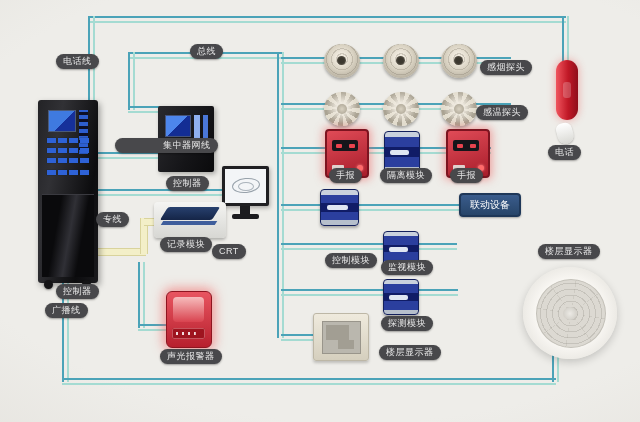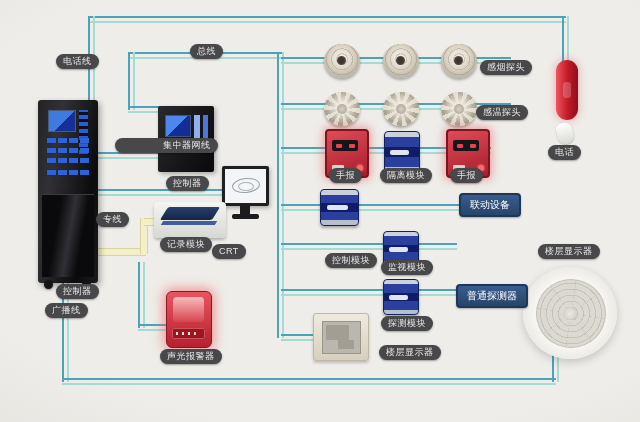--- a/index.html
+++ b/index.html
@@ -268,15 +268,14 @@
   <div class="pill" style="left:380px;top:168px;">隔离模块</div>
   <div class="pill" style="left:450px;top:168px;">手报</div>
   <div class="pill" style="left:325px;top:224px;margin-top:29px;">控制模块</div>
   <div class="pill" style="left:381px;top:260px;">监视模块</div>
   <div class="pill" style="left:381px;top:316px;">探测模块</div>
   <div class="pill" style="left:379px;top:345px;">楼层显示器</div>
   <div class="pill" style="left:548px;top:145px;">电话</div>
   <div class="pill" style="left:538px;top:244px;">楼层显示器</div>
 
   <div class="tag" style="left:459px;top:193px;">联动设备</div>
-  <div class="tag" style="left:456px;top:284px;">普通探测器</div>
 
 </div>
 
 </body></html>

